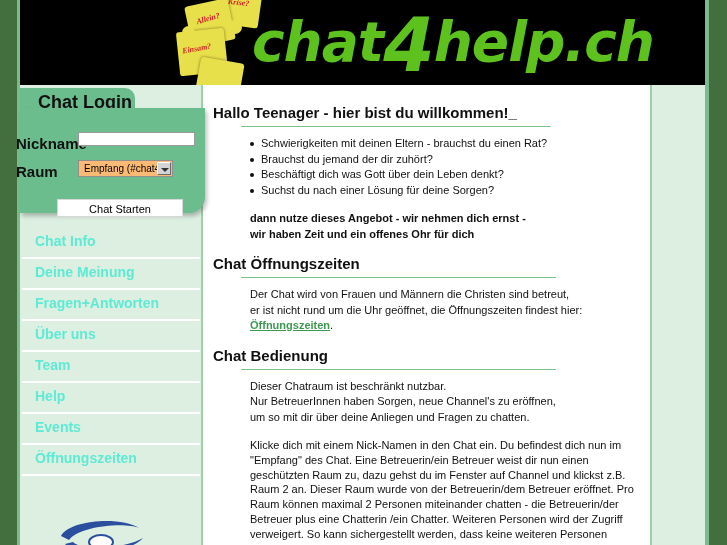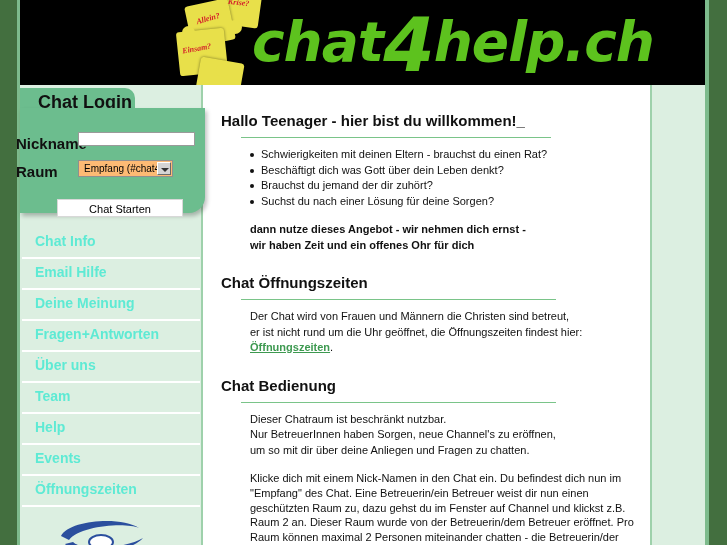--- a/index.html
+++ b/index.html
@@ -73,21 +73,21 @@
 
   
   #nav{position:absolute;left:22px;top:228px;width:178px;}
   .nav-item{position:relative;height:29px;border-bottom:2px solid #fff;}
   .nav-item .nav-lbl{position:absolute;left:13px;top:5px;font-size:14px;font-weight:bold;color:#5eead4;}
 
   #sidelogo{position:absolute;left:55px;top:514px;width:100px;height:40px;overflow:hidden;}
 
   
   #main{position:absolute;left:213px;top:104px;width:425px;}
-  h2.sec{margin:8px;font-size:15px;font-weight:bold;color:#111;
+  h2.sec{margin:0;font-size:15px;font-weight:bold;color:#111;
          font-family:"Liberation Sans",sans-serif;letter-spacing:0px;}
   .rule{height:1px;background:#7ac489;margin:5px 0 0 28px;width:310px;}
   .rule.long{width:315px;}
   ul.bul{margin:9px 0 0 0;padding:0 0 0 48px;list-style:none;}
   ul.bul li{position:relative;font-size:11px;line-height:15.5px;color:#111;}
   ul.bul li:before{content:"";position:absolute;left:-11px;top:6px;width:4px;height:4px;
                    background:#111;border-radius:50%;}
   p.body{margin:0;padding:0 0 0 37px;font-size:11px;line-height:15.5px;color:#111;}
   p.strong{font-weight:bold;}
   .lnk{color:#3d9950;font-weight:bold;}
@@ -139,23 +139,20 @@
       <div class="arrow"></div>
     </div>
   </div>
   <div id="start-btn">Chat Starten</div>
 
   <div id="nav">
     <div class="nav-item">
       <div class="nav-lbl">Chat Info</div>
       </div>
     <div class="nav-item">
-      <div class="nav-lbl">Email Hilfe</div>
-      </div>
-    <div class="nav-item">
       <div class="nav-lbl">Deine Meinung</div>
       </div>
     <div class="nav-item">
       <div class="nav-lbl">Fragen+Antworten</div>
       </div>
     <div class="nav-item">
       <div class="nav-lbl">Über uns</div>
       </div>
     <div class="nav-item">
       <div class="nav-lbl">Team</div>
@@ -179,22 +176,22 @@
     </svg>
   </div>
 
   <div id="main">
 
     <h2 class="sec">Hallo Teenager - hier bist du willkommen!_</h2>
     <div class="rule"></div>
 
     <ul class="bul">
       <li>Schwierigkeiten mit deinen Eltern - brauchst du einen Rat?</li>
+      <li>Brauchst du jemand der dir zuhört?</li>
       <li>Beschäftigt dich was Gott über dein Leben denkt?</li>
-      <li>Brauchst du jemand der dir zuhört?</li>
       <li>Suchst du nach einer Lösung für deine Sorgen?</li>
     </ul>
 
     <div class="blk-gap"></div>
     <p class="body strong">dann nutze dieses Angebot - wir nehmen dich ernst -</p>
     <p class="body strong">wir haben Zeit und ein offenes Ohr für dich</p>
 
     <div class="blk-gap"></div>
     <h2 class="sec">Chat Öffnungszeiten</h2>
     <div class="rule long"></div>

